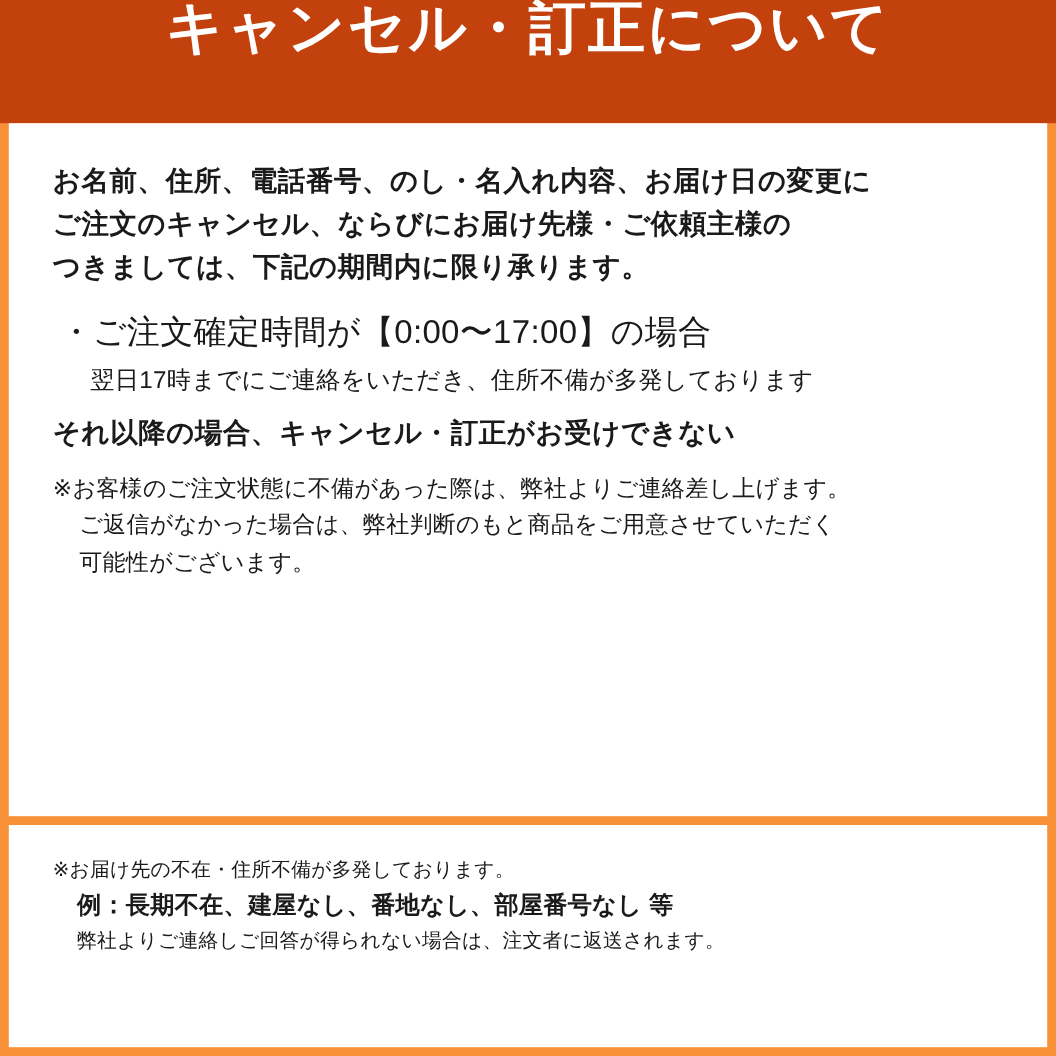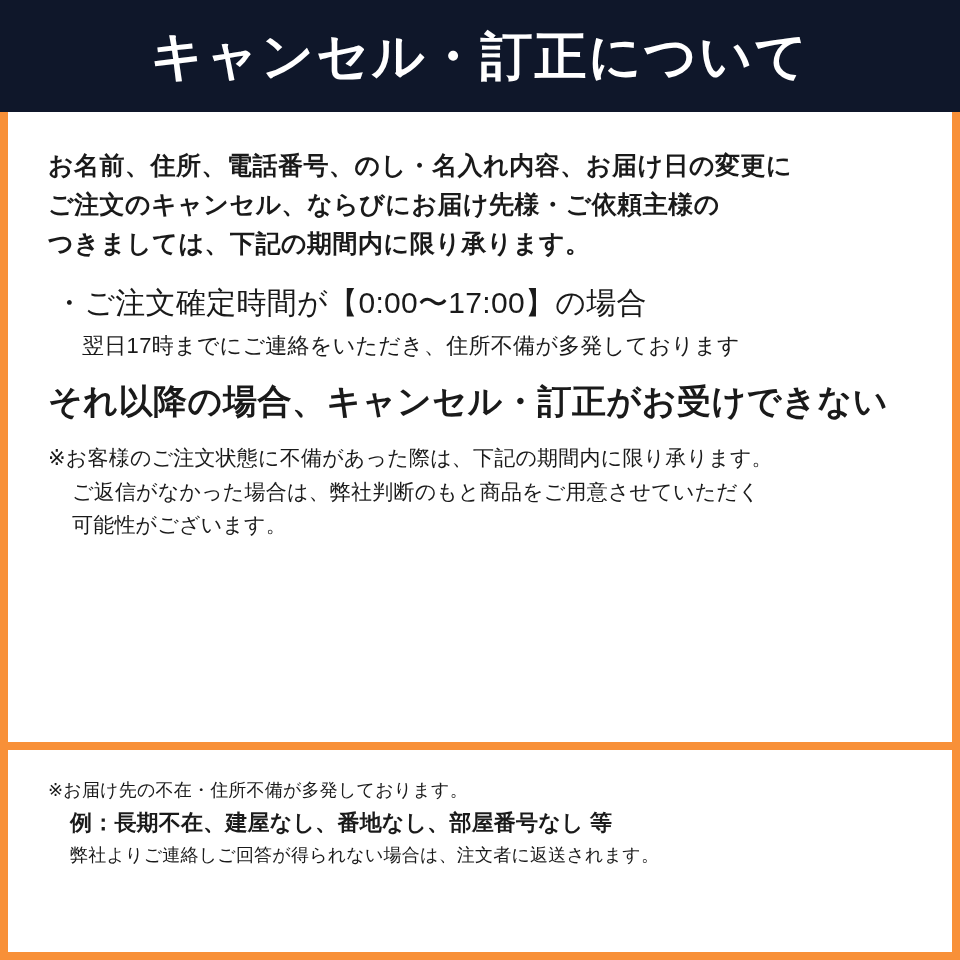--- a/index.html
+++ b/index.html
@@ -21,23 +21,23 @@
     box-sizing: border-box;
     background: #f89038;
   }
   
   .header-band {
     position: absolute;
     top: 0;
     left: 0;
     width: 960px;
     height: 112px;
-    background: #0f172a;
+    background: #c2410c;
     display: flex;
-    align-items: center;
+    align-items: flex-start;
     justify-content: center;
   }
   .header-title {
     color: #ffffff;
     font-size: 52px;
     font-weight: bold;
     letter-spacing: 2px;
     line-height: 1;
     white-space: nowrap;
   }
@@ -82,21 +82,21 @@
   }
   .bullet-sub {
     font-size: 22px;
     line-height: 1.5;
     letter-spacing: 0.3px;
     padding-left: 28px;
     white-space: nowrap;
     margin-bottom: 14px;
   }
   .emphasis {
-    font-size: 34px;
+    font-size: 25px;
     font-weight: bold;
     line-height: 1.5;
     letter-spacing: 0.5px;
     margin: 10px 0 14px 0;
   }
   .emphasis div { white-space: nowrap; }
   .note {
     font-size: 21px;
     line-height: 1.6;
     letter-spacing: 0.2px;
@@ -141,21 +141,21 @@
 
     <div class="bullet-block">
       <div class="bullet-sub">翌日17時までにご連絡をいただき、住所不備が多発しております</div>
     </div>
 
     <div class="emphasis">
       <div>それ以降の場合、キャンセル・訂正がお受けできない</div>
     </div>
 
     <div class="note">
-      <div>※お客様のご注文状態に不備があった際は、下記の期間内に限り承ります。</div>
+      <div>※お客様のご注文状態に不備があった際は、弊社よりご連絡差し上げます。</div>
       <div class="indent">ご返信がなかった場合は、弊社判断のもと商品をご用意させていただく</div>
       <div class="indent">可能性がございます。</div>
     </div>
 
   </div>
 
   <div class="card-bottom">
     <div class="bottom-line">※お届け先の不在・住所不備が多発しております。</div>
     <div class="bottom-line strong">例：長期不在、建屋なし、番地なし、部屋番号なし 等</div>
     <div class="bottom-line indent">弊社よりご連絡しご回答が得られない場合は、注文者に返送されます。</div>

